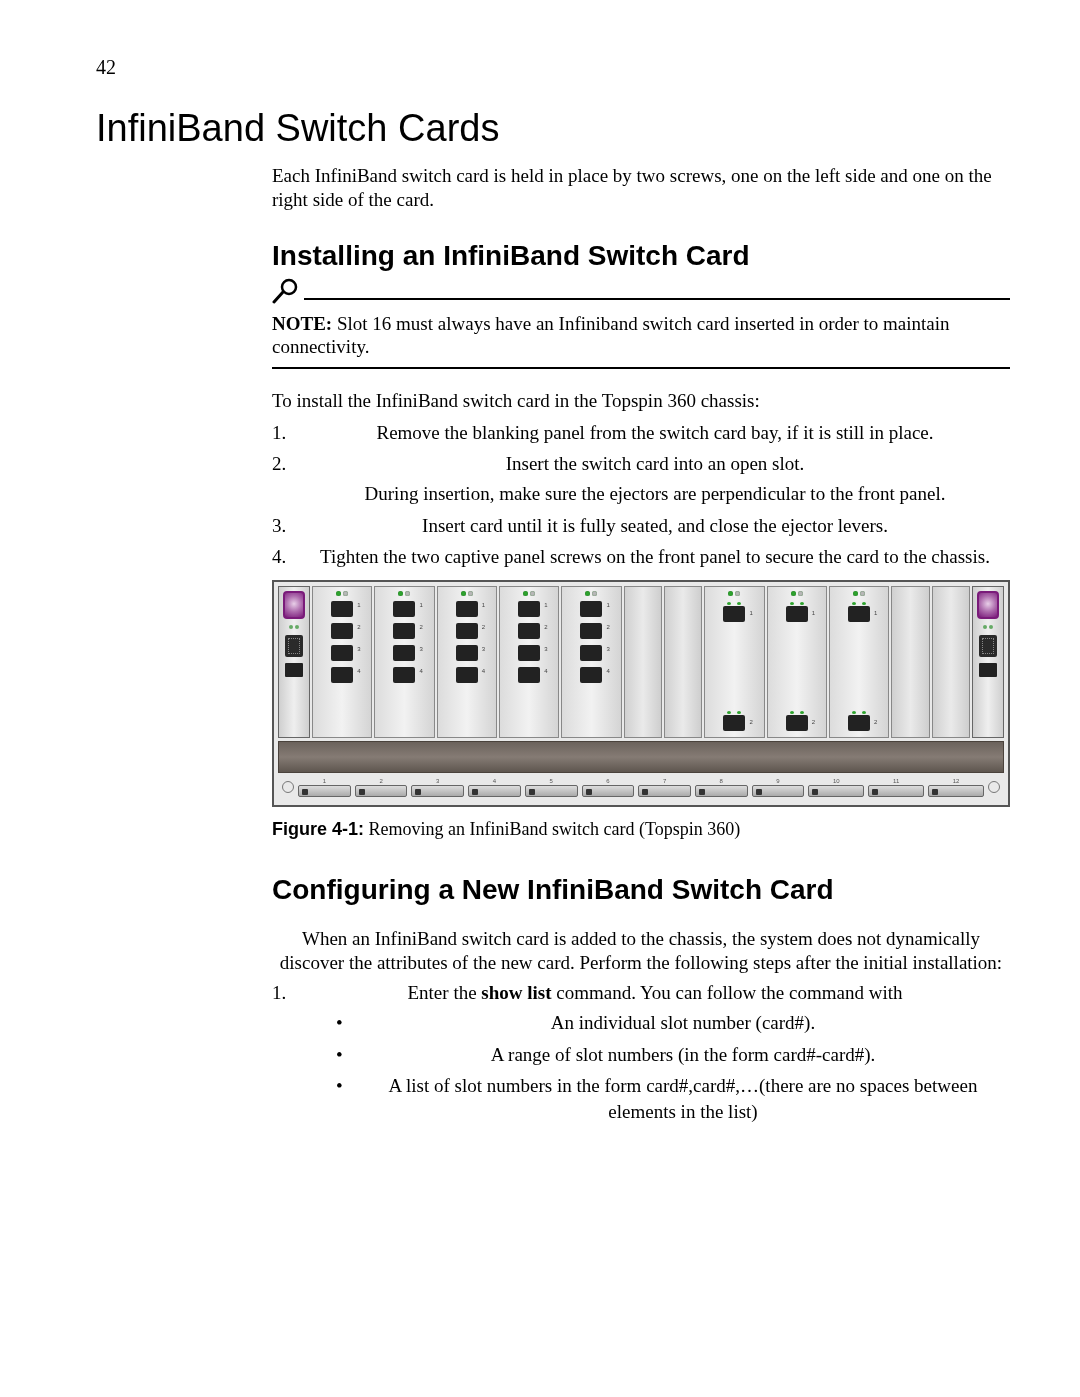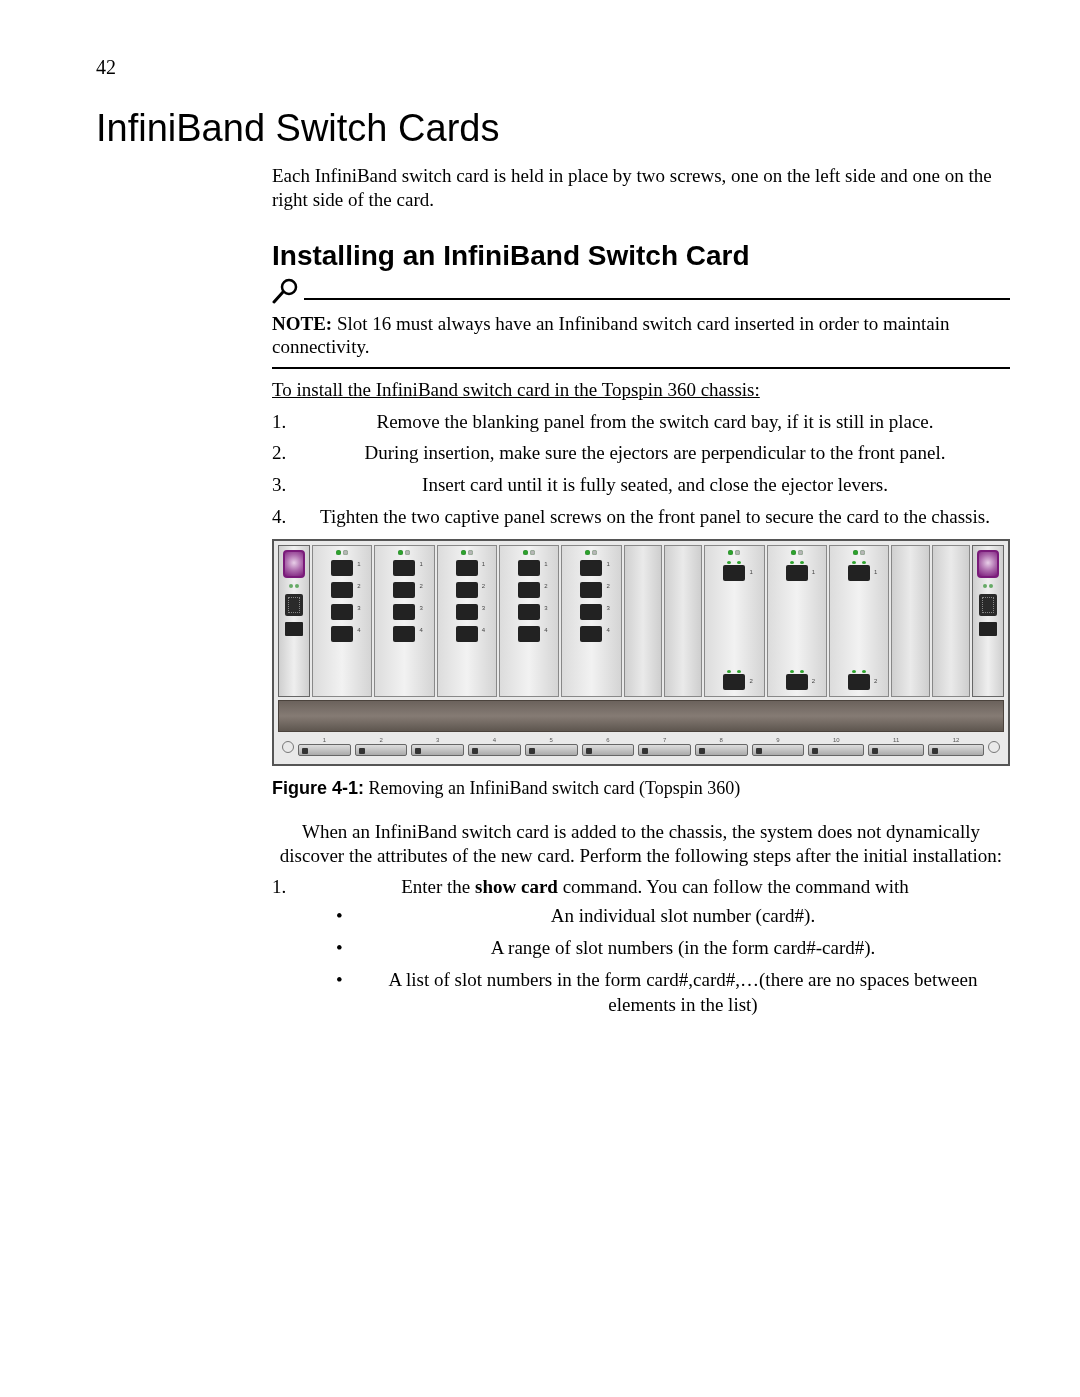--- a/index.html
+++ b/index.html
@@ -66,23 +66,22 @@
     margin: 6px 0 8px 0;
     line-height: 1.25;
   }
   .note-text b { font-weight: bold; }
   .note-rule-bottom {
     border-bottom: 2px solid #000;
     height: 0;
   }
   .para {
     font-size: 19px;
-    margin-top: 9px;
+    margin-top: 20px;
     line-height: 1.3;
-    text-decoration: underline;
   }
   ol.steps {
     font-size: 19px;
     line-height: 1.35;
     padding-left: 0;
     margin: 6px 0 0 0;
     list-style: none;
     counter-reset: step;
   }
   ol.steps > li {
@@ -326,21 +325,21 @@
         <b>NOTE:</b>
         <span textcontent="Slot 16 must always have an Infiniband switch card inserted in order to maintain connectivity."><span>Slot 16 must always have an Infiniband switch card inserted in order to maintain connectivity.</span></span>
       </div>
       <div class="note-rule-bottom"></div>
     </div>
 
     <div class="para">To install the InfiniBand switch card in the Topspin 360 chassis:</div>
 
     <ol class="steps" id="install-steps">
         <li><span>Remove the blanking panel from the switch card bay, if it is still in place.</span></li>
-        <li><div class="sub">During insertion, make sure the ejectors are perpendicular to the front panel.</div></li>
+        <li><span>Insert the switch card into an open slot.</span><div class="sub">During insertion, make sure the ejectors are perpendicular to the front panel.</div></li>
         <li><span> Insert card until it is fully seated, and close the ejector levers.</span></li>
         <li><span>Tighten the two captive panel screws on the front panel to secure the card to the chassis.</span></li>
       </ol>
 
     <div class="figure">
       <div class="chassis">
         <div class="chassis-upper" id="chassis-upper">
             <div class="mgmt-slot">
               <div class="mgmt-module"></div>
               <div class="mgmt-led-block">
@@ -587,26 +586,27 @@
           <div class="bay-ring"></div>
         </div>
       </div>
       <div class="figure-caption">
         <b>Figure 4-1:</b>
         <span> </span>
         <span>Removing an InfiniBand switch card (Topspin 360)</span>
       </div>
     </div>
 
+    <h2 class="section-title" style="margin-top:34px;">Configuring a New InfiniBand Switch Card</h2>
 
     <div class="intro" style="margin-top:21px;text-align:center;">When an InfiniBand switch card is added to the chassis, the system does not dynamically discover the attributes of the new card. Perform the following steps after the initial installation:</div>
 
     <ol class="steps">
       <li>
-        <span>Enter the </span><b>show card</b><span> command. You can follow the command with</span>
+        <span>Enter the </span><b>show list</b><span> command. You can follow the command with</span>
         <ul class="bullets" id="configure-bullets">
             <li>An individual slot number (card#).</li>
             <li>A range of slot numbers (in the form card#-card#).</li>
             <li>A list of slot numbers in the form card#,card#,…(there are no spaces between elements in the list)</li>
           </ul>
       </li>
     </ol>
 
   </div>
 </div>

